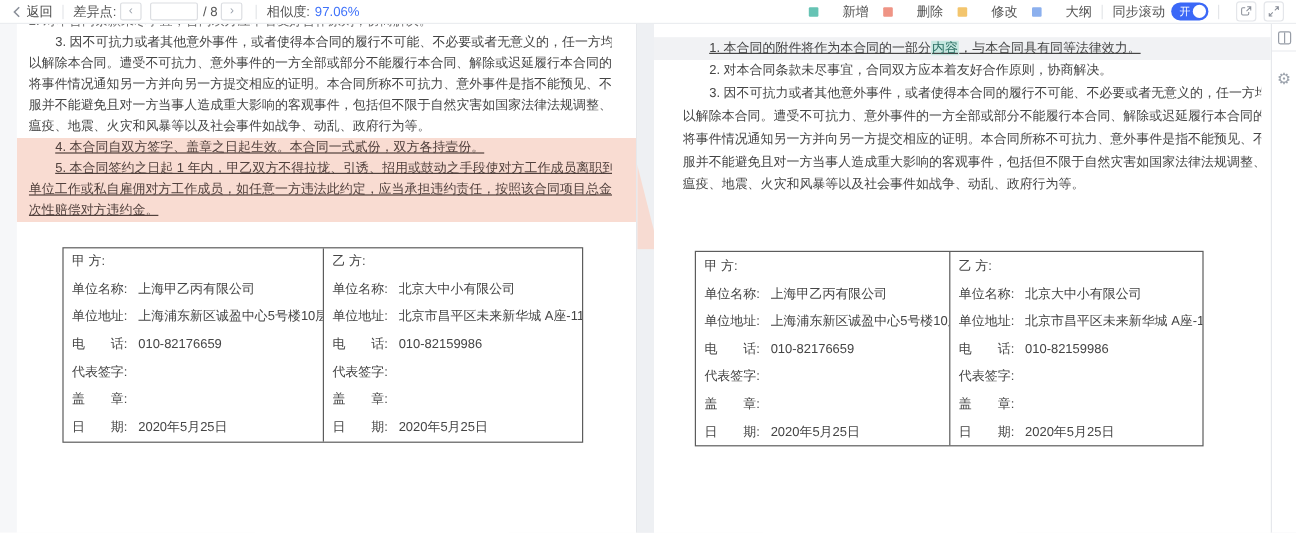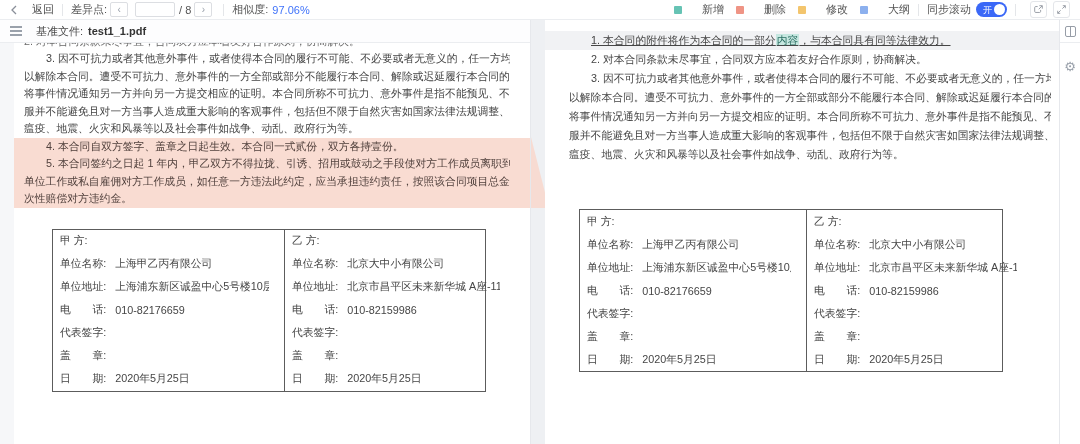--- a/index.html
+++ b/index.html
@@ -6,21 +6,21 @@
   html,body { margin:0; padding:0; }
   body {
     width:1080px; height:444px; overflow:hidden; background:#fff;
     font-family:"Liberation Sans","DejaVu Sans",sans-serif; color:#555;
   }
   
   .toolbar { height:20px; display:flex; align-items:center; justify-content:space-between;
     padding:0 10px; border-bottom:1px solid #ebedf0; font-size:11px; background:#fff; }
   .tb-group { display:flex; align-items:center; }
   .sep { width:1px; height:12px; background:#e4e6e9; margin:0 8px; }
-  .back { display:flex; align-items:center; gap:14px; color:#4a4a4a; cursor:pointer; }
+  .back { display:flex; align-items:center; gap:4px; color:#4a4a4a; cursor:pointer; }
   .chev-btn { width:18px; height:15px; border:1px solid #dcdee2; border-radius:2px; background:#fff;
     display:flex; align-items:center; justify-content:center; color:#9aa1ab; font-size:10px; line-height:1; margin:0 3px; }
   .diff-input { width:40px; height:15px; border:1px solid #dcdee2; border-radius:2px; margin:0 4px;
     font-size:10px; text-align:center; color:#333; outline:none; }
   .sim-val { color:#4073fa; margin-left:4px; }
   .legend-item { display:flex; align-items:center; gap:20px; margin-left:12px; color:#555; }
   .swatch { width:8px; height:8px; border-radius:1px; display:inline-block; }
   .sync { display:flex; align-items:center; gap:5px; }
   .toggle { width:31px; height:15px; border-radius:8px; background:#3b68f7; position:relative; cursor:pointer; }
   .toggle-label { position:absolute; left:7px; top:50%; transform:translateY(-50%); color:#fff; font-size:9px; }
@@ -48,27 +48,27 @@
   .gutter { width:14px; background:#f6f7f9; flex:none; }
   .page-l { flex:1; padding:0 20px 0 10px; overflow:hidden; }
   .page-r { flex:1; padding:11px 8px 0 24px; overflow:hidden; }
   .doc-line { font-size:10.8px; color:#454545; white-space:nowrap; overflow:hidden; }
   .page-l .doc-line { line-height:17.5px; }
   .page-r .doc-line { line-height:19px; }
   .ind { text-indent:22px; }
   .clip-line { height:7px; overflow:hidden; }
   .clip-line .doc-line { margin-top:-10px; color:#6a6a6a; }
   .del-block { background:#f9dcd2; margin:0 -20px 0 -10px; padding:0 20px 0 10px; }
-  .del-block .doc-line { color:#51413d; }
+  .del-block .doc-line { color:#51413d;text-decoration:underline; }
   .sel-row { background:#f1f2f4; margin:0 -8px 0 -24px; padding:0 8px 0 24px;text-decoration:underline; }
   .added { background:#c6e7e0; color:#2a6e62; padding:0 1px; }
   .wedge { position:absolute; left:0; top:117px; width:14px; height:71px; background:#f7dbd2;
     clip-path:polygon(0 0, 100% 78%, 100% 100%, 0 100%); }
   
-  .ctable { display:flex; border:1px solid #5c5c5c; background:#fff;gap:15px; }
+  .ctable { display:flex; border:1px solid #5c5c5c; background:#fff; }
   .ctable-l { width:434px; margin:21px 0 0 28px; }
   .ctable-r { width:424px; margin:45px 0 0 10px; }
   .ccol { width:50%; }
   .ccol + .ccol { border-left:1px solid #5c5c5c; }
   .crow { height:23px; display:flex; align-items:center; padding-left:7px; font-size:10.8px;
     color:#454545; white-space:nowrap; overflow:hidden; }
   .crow .lbl { margin-right:9px; flex:none; }
   
   .split-icon { width:11px; height:11px; border:1.2px solid #979da7; border-radius:2px; position:relative; cursor:pointer; }
   .split-icon::after { content:""; position:absolute; left:50%; top:0; bottom:0; width:1.2px; background:#979da7; }
@@ -131,29 +131,20 @@
       <svg width="11" height="11" viewBox="0 0 13 13">
           <path d="M8 2h3v3M11 2L7.5 5.5M5 11H2V8M2 11l3.5-3.5" stroke="#8a8f99" fill="none"></path>
         </svg>
     </span>
   </div>
 </div>
 
 <div class="workspace">
 
   <div class="panel-l">
-    <div class="panel-header">
-      <span class="hamburger">
-          <i></i>
-          <i></i>
-          <i></i>
-        </span>
-      <span>基准文件:</span>
-      <span class="file-name">test1_1.pdf</span>
-    </div>
     <div class="doc-area">
       <div class="gutter"></div>
       <div class="page-l">
         <div class="clip-line">
             <div class="doc-line">2. 对本合同条款未尽事宜，合同双方应本着友好合作原则，协商解决。</div>
           </div>
         <div class="doc-line ind">3. 因不可抗力或者其他意外事件，或者使得本合同的履行不可能、不必要或者无意义的，任一方均可</div>
         <div class="doc-line">以解除本合同。遭受不可抗力、意外事件的一方全部或部分不能履行本合同、解除或迟延履行本合同的，应</div>
         <div class="doc-line">将事件情况通知另一方并向另一方提交相应的证明。本合同所称不可抗力、意外事件是指不能预见、不能克</div>
         <div class="doc-line">服并不能避免且对一方当事人造成重大影响的客观事件，包括但不限于自然灾害如国家法律法规调整、洪水、</div>

